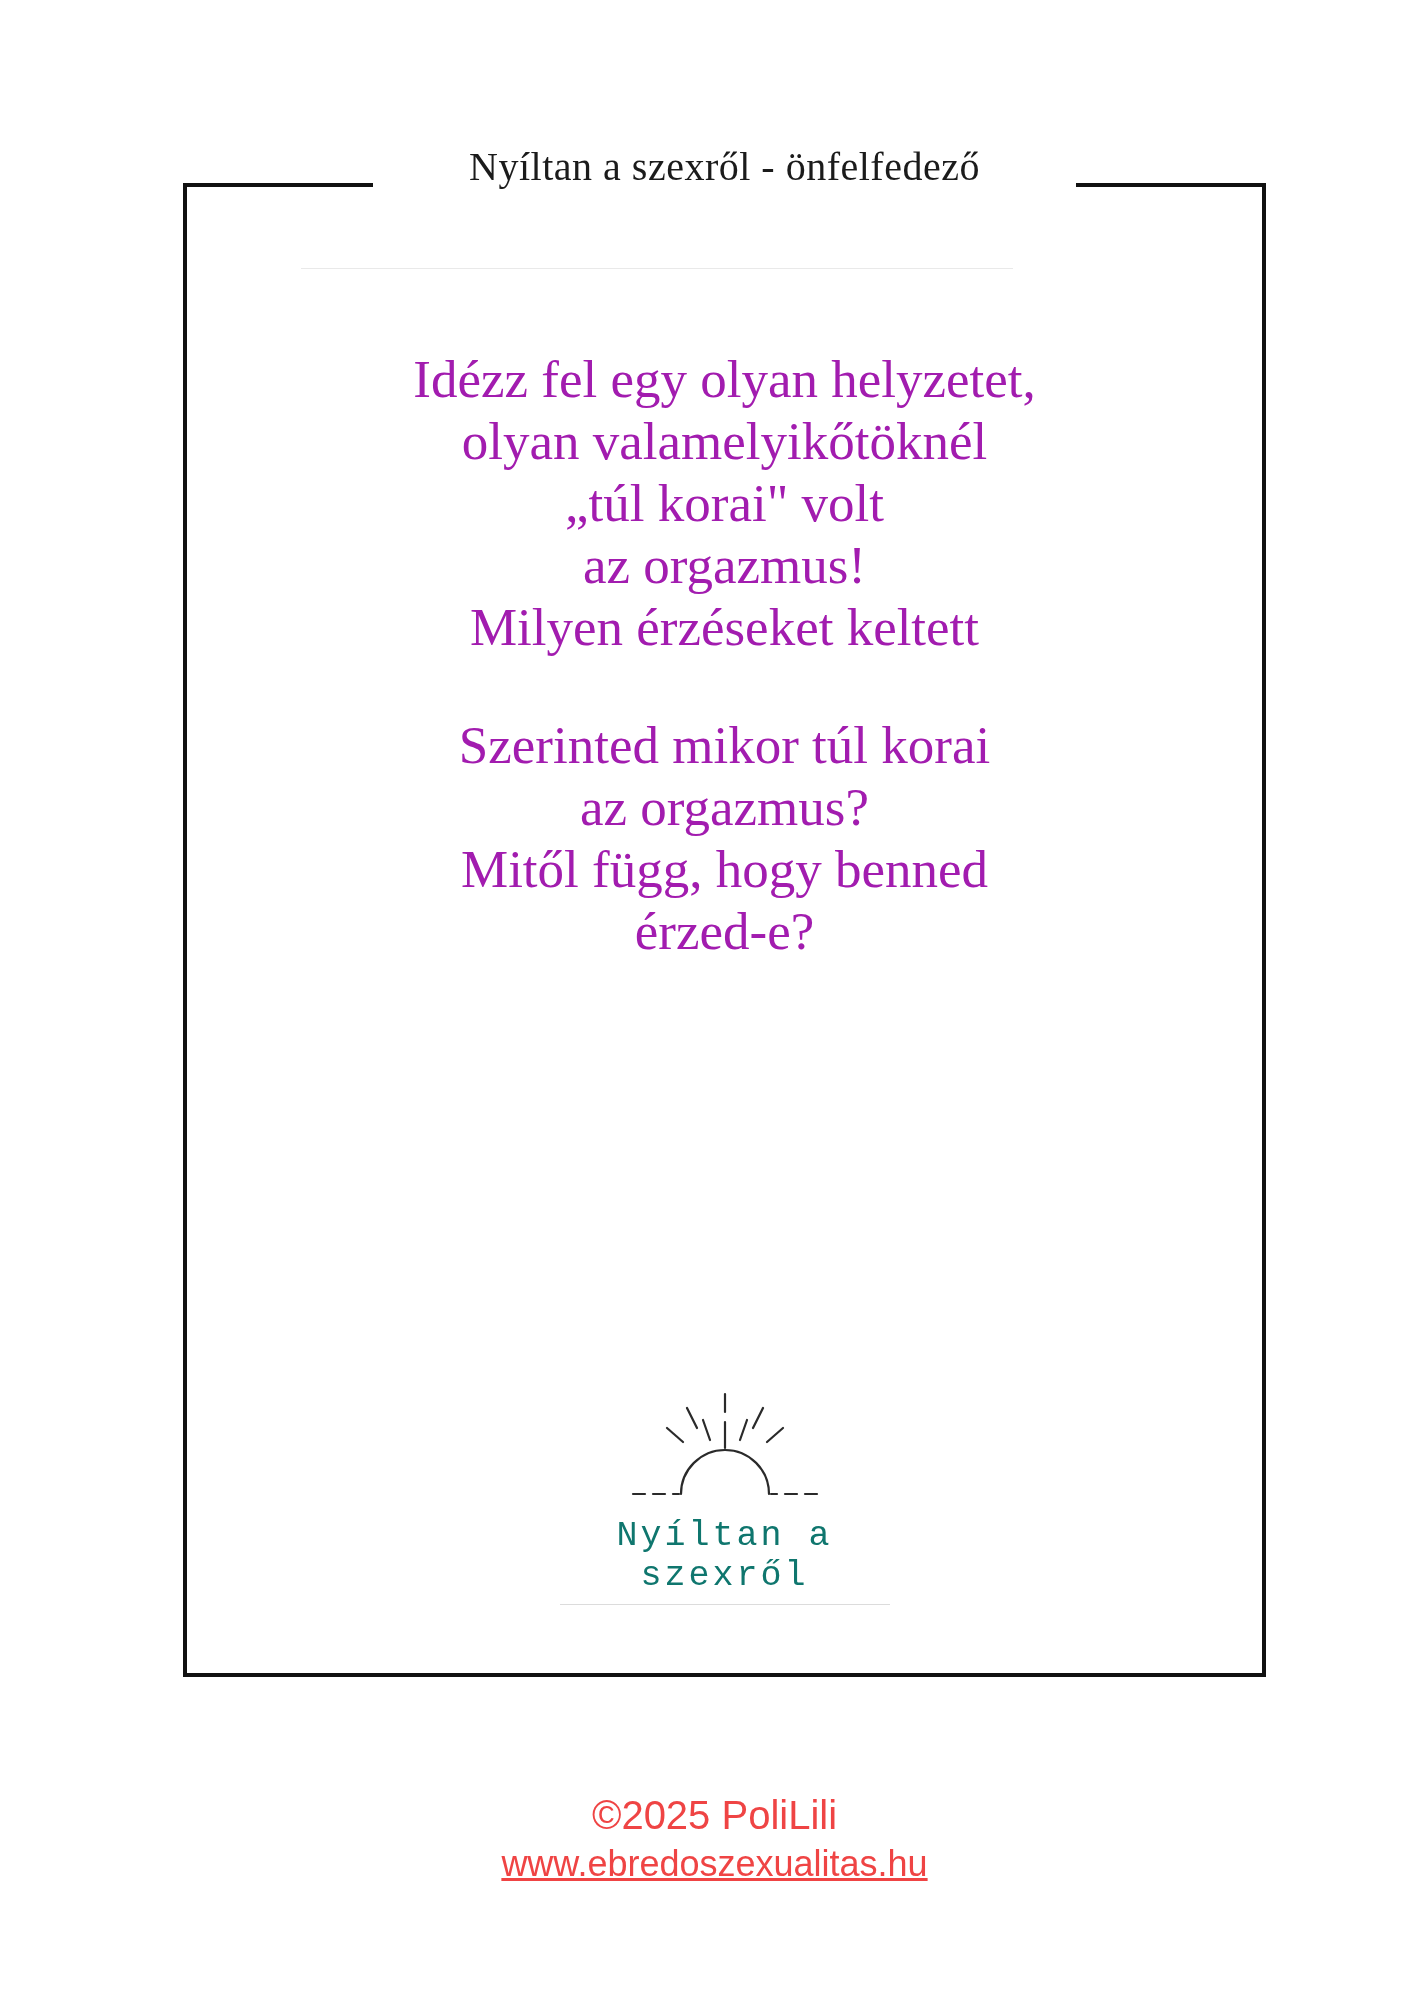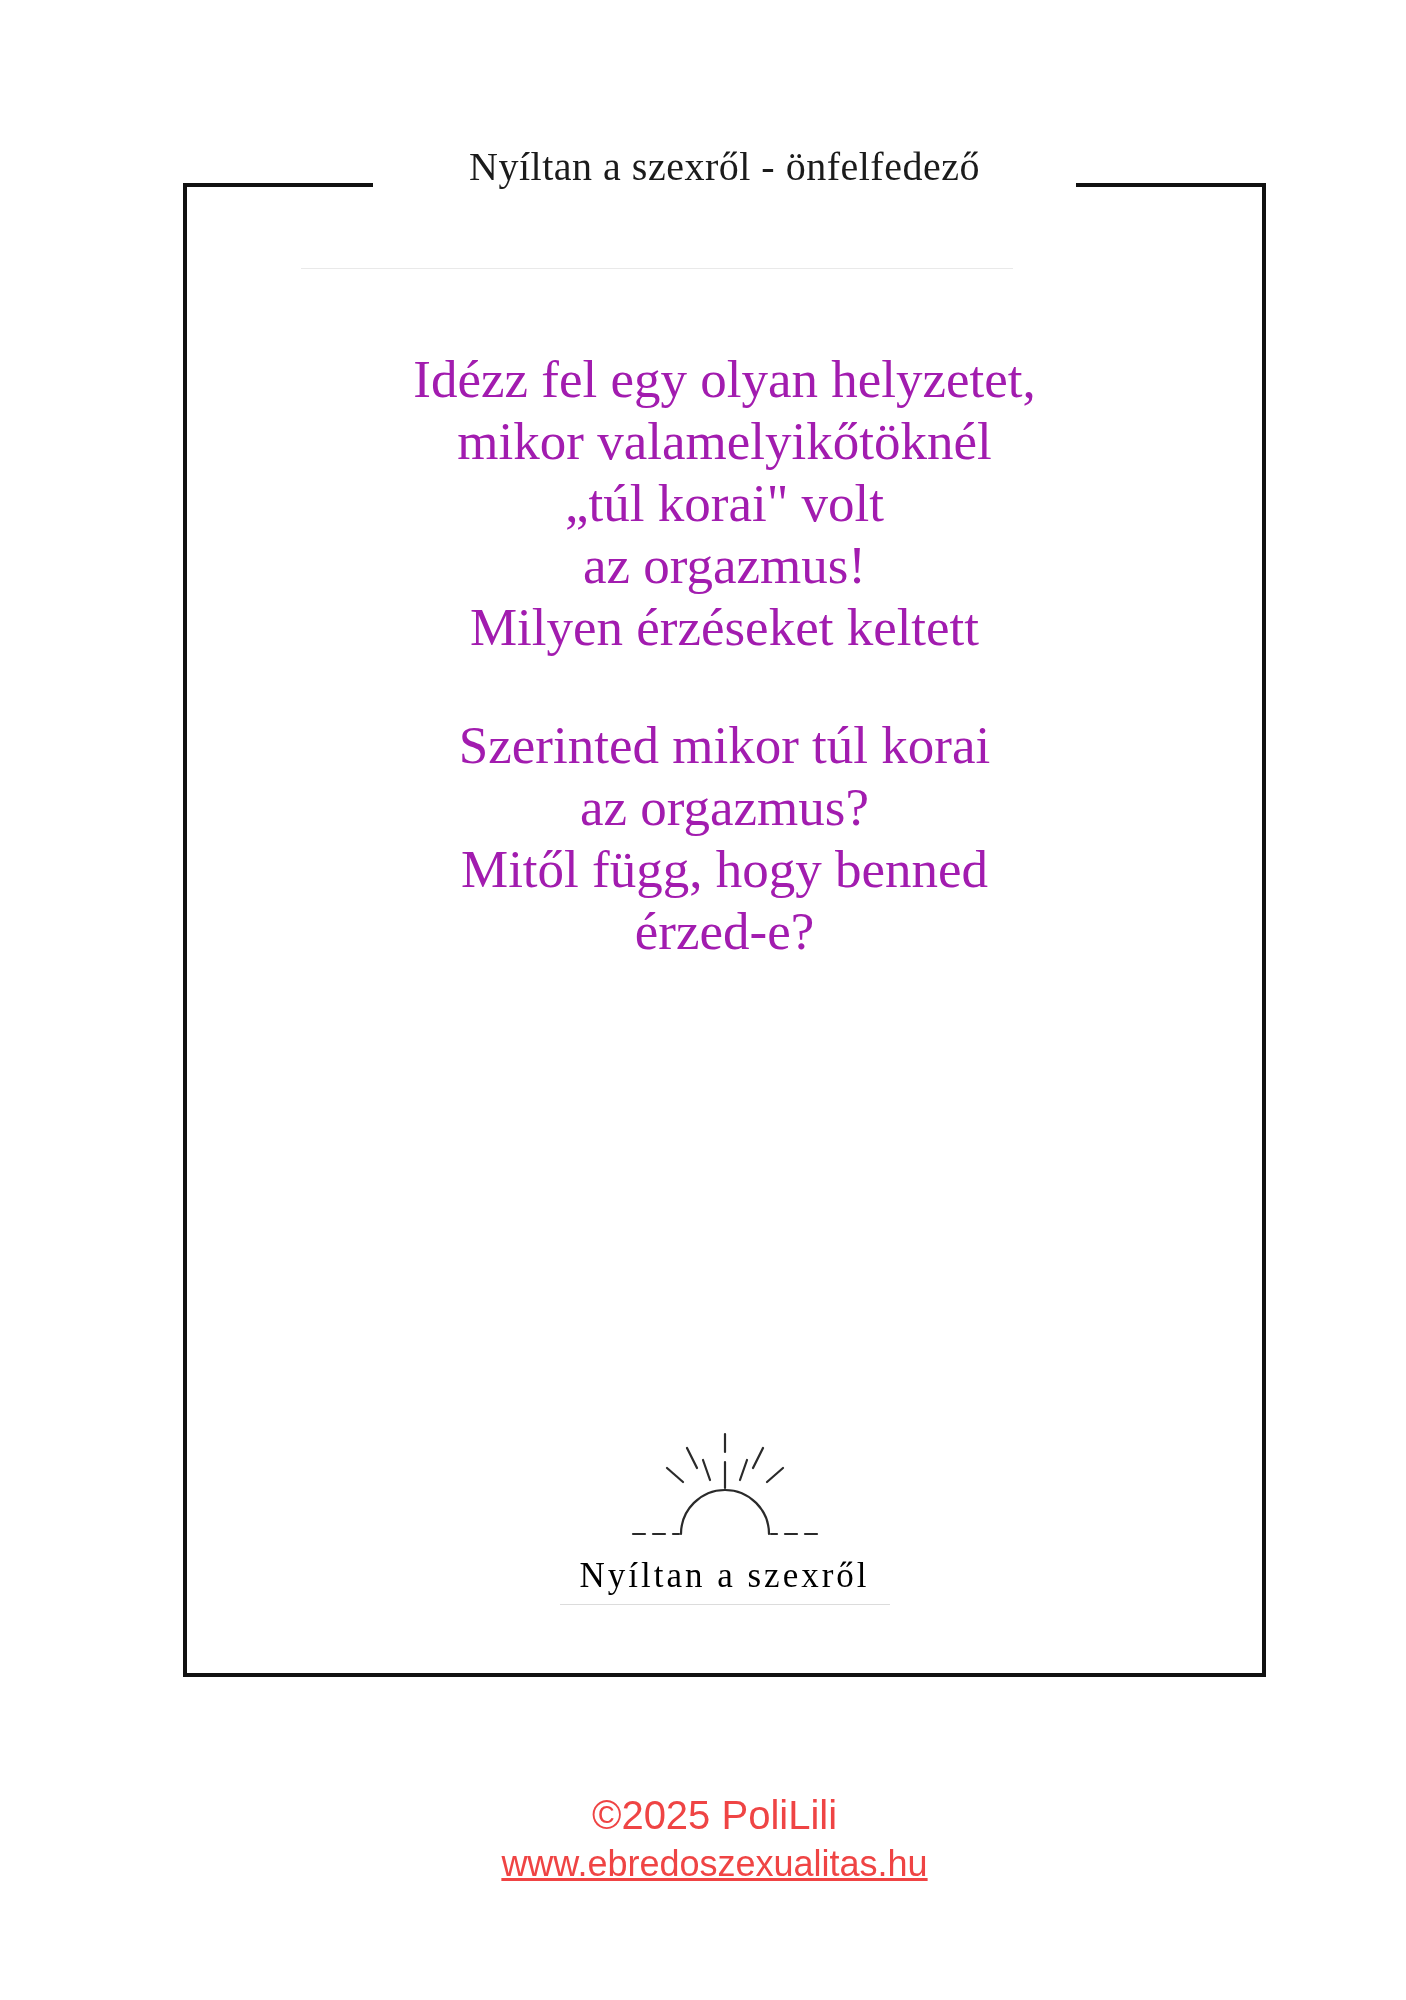--- a/index.html
+++ b/index.html
@@ -120,24 +120,24 @@
     width: 360px;
     text-align: center;
   }
   .logo-mark {
     width: 300px;
     height: 132px;
     margin: 0 auto;
     display: block;
   }
   .logo-text {
-    font-family: Liberation Serif, serif;
+    font-family: Liberation Mono, monospace;
     font-size: 35px;
     letter-spacing: 3px;
-    color: #000000;
+    color: #0f766e;
     margin-top: -6px;
   }
   .logo-underline {
     width: 330px;
     height: 1px;
     background: #dcdcdc;
     margin: 8px auto 0 auto;
   }
 
   
@@ -170,21 +170,21 @@
     <div class="border-right"></div>
     <div class="border-bottom"></div>
     <div class="border-top-left"></div>
     <div class="border-top-right"></div>
 
     <div class="card-title">Nyíltan a szexről - önfelfedező</div>
     <div class="title-rule"></div>
 
     <div class="prompt">
       <p>Idézz fel egy olyan helyzetet,</p>
-      <p>mikor valamelyikőtöknél</p>
+      <p>olyan valamelyikőtöknél</p>
       <p>„túl korai" volt</p>
       <p>az orgazmus!</p>
       <p>Milyen érzéseket keltett</p>
       <span class="blank-line"></span>
       <p>Szerinted mikor túl korai</p>
       <p>az orgazmus?</p>
       <p>Mitől függ, hogy benned</p>
       <p>érzed-e?</p>
     </div>
 

